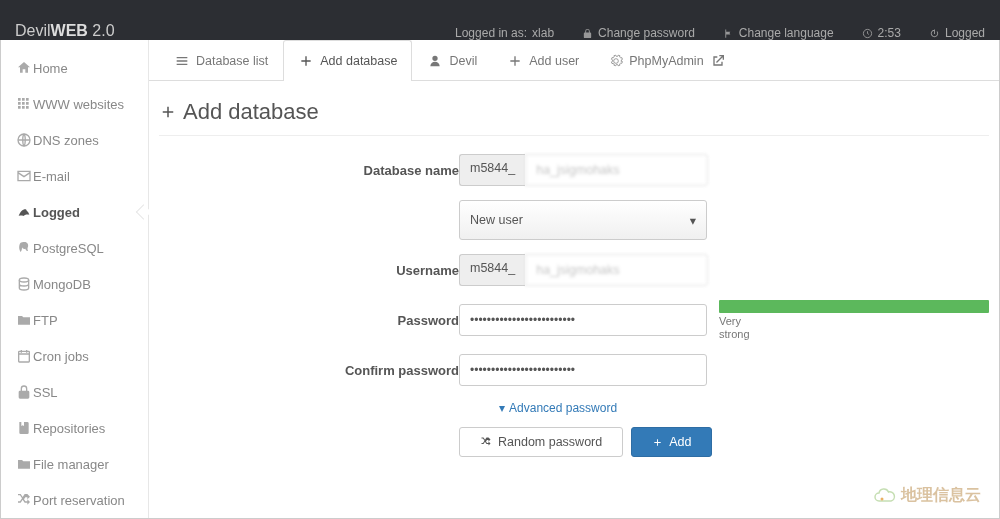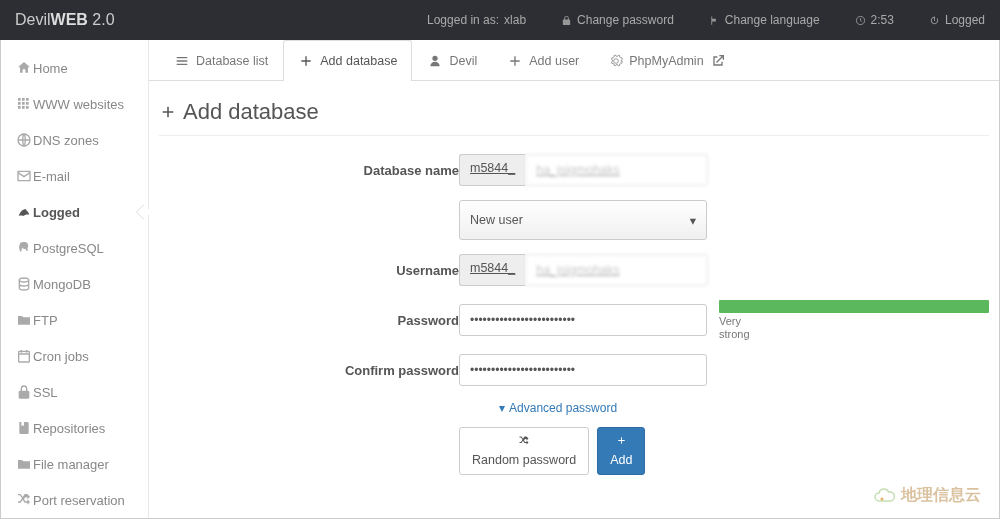--- a/index.html
+++ b/index.html
@@ -1,21 +1,21 @@
 <!DOCTYPE html>
 <html><head>
   <meta charset="utf-8">
   <style>
     * { margin: 0; padding: 0; box-sizing: border-box; }
     body { font-family: "Helvetica Neue", Helvetica, Arial, sans-serif; font-size: 13px; color: #555; background: #fff; }
     
-    .topbar { background: #2c2e33; color: #aaa; height: 40px; display: flex; align-items: center; padding: 0 15px; }
+    .topbar { background: #2c2e33; color: #aaa; height: 40px; display: flex; align-items: flex-end; padding: 0 15px; }
     .brand { color: #ccc; font-size: 16px; font-weight: 300; }
     .brand strong { font-weight: 600; color: #ddd; }
-    .top-right { margin-left: auto; display: flex; gap: 35px; font-size: 12px; }
+    .top-right { margin-left: auto; display: flex; gap: 28px; font-size: 12px; }
     .top-item { color: #aaa; display: inline-flex; align-items: center; gap: 5px; cursor: pointer; }
     .top-item .icon { opacity: .85; }
     
     .layout { display: flex; min-height: calc(100vh - 42px); border: 1px solid #ccc; border-top: none; position: relative; }
     .sidebar { width: 168px; border-right: 1px solid #e7e7e7; padding-top: 10px; }
     .side-item { display: flex; align-items: center; padding: 10px 14px; color: #888; cursor: pointer; }
     .side-item .icon { width: 18px; text-align: center; color: #aaa; }
     .side-item.active { color: #555; font-weight: 600; position: relative; }
     .side-item.active .icon { color: #555; }
     .side-item.active::after { content: ""; position: absolute; right: -1px; top: 50%; transform: translateY(-50%) rotate(45deg); width: 10px; height: 10px; background: #fff; border-left: 1px solid #e7e7e7; border-bottom: 1px solid #e7e7e7; }
@@ -25,33 +25,33 @@
     .tab { padding: 12px 14px; color: #777; display: inline-flex; gap: 6px; align-items: center; cursor: pointer; border: 1px solid transparent; border-bottom: none; margin-bottom: -1px; font-size: 12.5px; }
     .tab.active { border-color: #ddd; background: #fff; color: #555; border-radius: 3px 3px 0 0; }
     
     .page { padding: 18px 10px 10px 10px; }
     .page h2 { font-size: 22px; font-weight: 500; color: #555; display: flex; gap: 6px; align-items: center; margin-bottom: 6px; }
     hr.sep { border: none; border-top: 1px solid #eee; margin: 10px 0 18px 0; }
     
     .form-row { display: flex; align-items: center; margin-bottom: 14px; }
     .form-label { width: 300px; text-align: right; font-weight: 600; color: #555; font-size: 13px; }
     .form-ctrl { display: flex; align-items: center; gap: 12px; }
-    .input-group { display: flex; width: 248px; text-decoration: underline; }
+    .input-group { display: flex; width: 248px; }
     .addon { background: #eee; border: 1px solid #ccc; border-right: none; padding: 6px 10px; color: #555; font-size: 12.5px; border-radius: 3px 0 0 3px; }
     .txt { border: 1px solid #ccc; padding: 6px 10px; font-size: 12.5px; color: #999; flex: 1; border-radius: 0 3px 3px 0; height: 32px; filter: blur(1.5px); opacity: .55; }
     .select { width: 248px; height: 40px; border: 1px solid #ccc; background: linear-gradient(#fff,#f0f0f0); padding: 0 10px; font-size: 12.5px; color: #555; border-radius: 3px; display: flex; align-items: center; justify-content: space-between; cursor: pointer; }
     .pw-input { width: 248px; height: 32px; border: 1px solid #ccc; padding: 6px 10px; font-size: 12px; letter-spacing: 0; color: #555; border-radius: 3px; }
     .meter-wrap { display: flex; flex-direction: column; gap: 2px; }
     .meter { width: 270px; height: 13px; background: #5CB85C; border-radius: 1px; }
     .meter-label { font-size: 11px; color: #777; line-height: 1.15; max-width: 40px; }
     
     .actions-row { padding-left: 300px; display: flex; gap: 8px; margin-top: 4px; }
     .adv-row { padding-left: 340px; margin-bottom: 12px; }
     .adv-link { color: #337ab7; font-size: 12px; cursor: pointer; display: inline-flex; gap: 4px; align-items: center; }
-    .btn { padding: 7px 12px; font-size: 12.5px; border-radius: 3px; border: 1px solid #ccc; background: #fff; color: #555; cursor: pointer; display: inline-flex; gap: 6px; align-items: center; flex-direction: column; }
+    .btn { padding: 7px 20px; font-size: 12.5px; border-radius: 3px; border: 1px solid #ccc; background: #fff; color: #555; cursor: pointer; display: inline-flex; gap: 6px; align-items: center; }
     .btn-primary { background: #337ab7; border-color: #2e6da4; color: #fff; justify-content: space-between; }
     
     .icon { display: inline-flex; align-items: center; justify-content: center; font-style: normal; }
     .watermark { position: absolute; right: 18px; bottom: 12px; font-size: 16px; color: #d4b890; font-weight: 600; opacity: .85; display: flex; gap: 4px; align-items: center; }
     .watermark .cloud { color: #bcd9a6; }
   </style>
 </head>
 <body>
 
 <div class="topbar">

